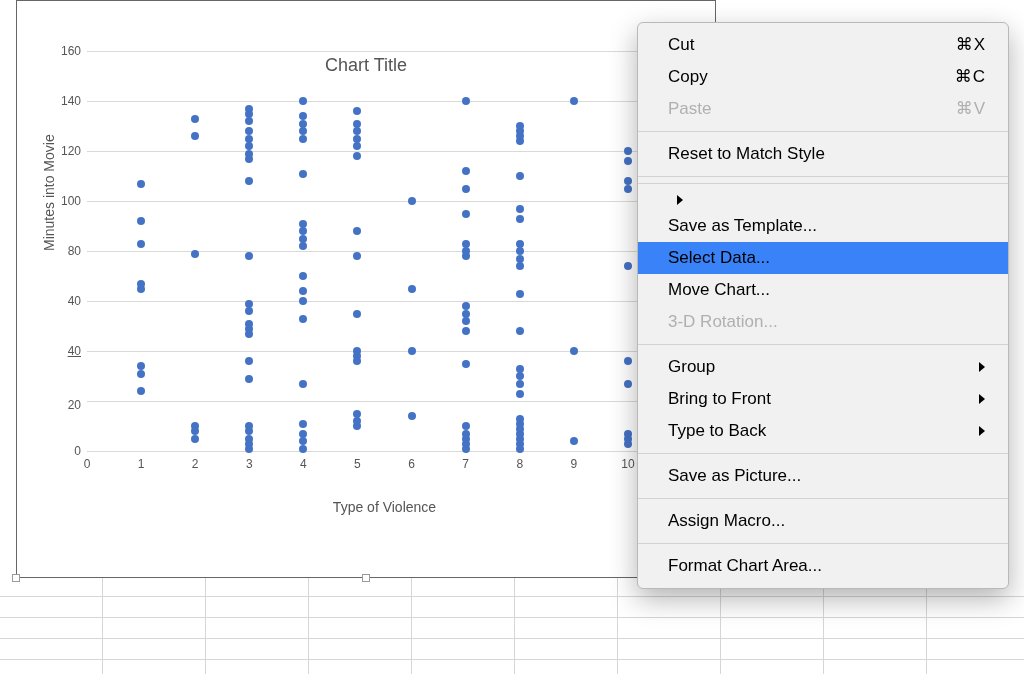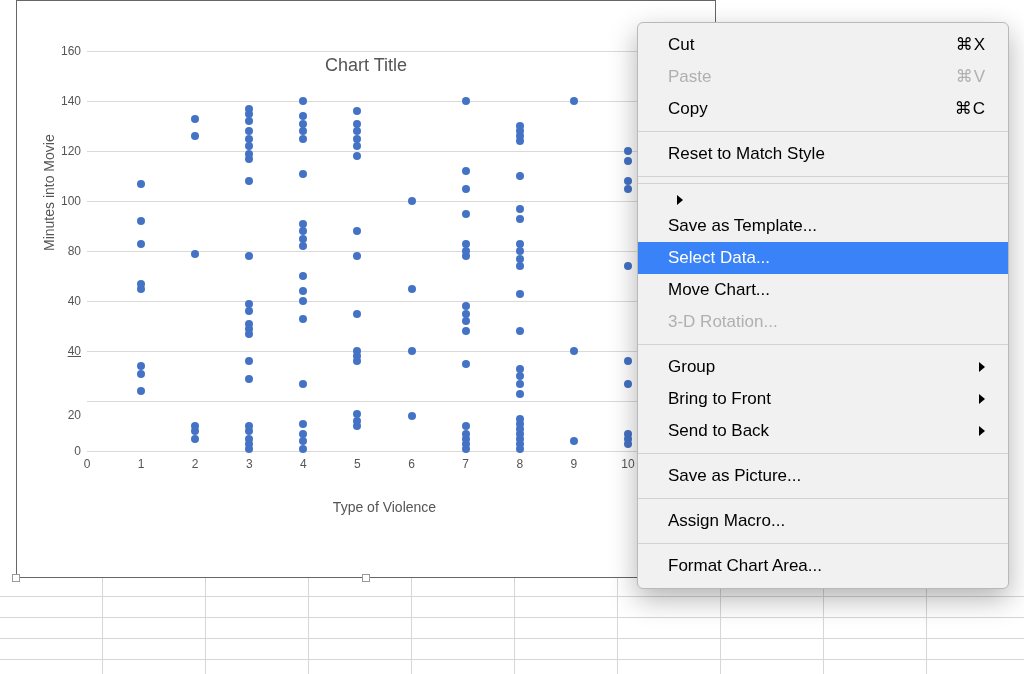--- a/index.html
+++ b/index.html
@@ -171,21 +171,21 @@
   .menu-item .shortcut {
     flex: 0 0 auto;
     font-size: 17px;
     letter-spacing: 1px;
   }
   .menu-item.disabled {
     color: #b0b0b0;
   }
   .menu-item.highlight {
     background: #3a82f7;
-    color: #ffffff;
+    color: #000000;
   }
   .menu-sep {
     margin: 6px 0;
     border-top: 1px solid #d2d2d2;
   }
   .submenu-arrow {
     flex: 0 0 auto;
     margin-left: 8px;
   }
   .submenu-arrow svg {
@@ -262,21 +262,21 @@
 </div>
 
 <div class="chart-box">
   <div class="chart-title">Chart Title</div>
 
   <div class="plot-area" id="plot-area">
 
   <div class="gridline" style="top: 400px;"></div>
       <div class="ytick" style="top: 400px;">0</div>
       <div class="gridline" style="top: 350px;"></div>
-      <div class="ytick" style="top: 364px;">20</div>
+      <div class="ytick" style="top: 354px;">20</div>
       <div class="gridline" style="top: 300px;"></div>
       <div class="ytick" style="top: 300px; text-decoration: underline;">40</div>
       <div class="gridline" style="top: 250px;"></div>
       <div class="ytick" style="top: 250px;">40</div>
       <div class="gridline" style="top: 200px;"></div>
       <div class="ytick" style="top: 200px; text-align: center;">80</div>
       <div class="gridline" style="top: 150px;"></div>
       <div class="ytick" style="top: 150px;">100</div>
       <div class="gridline" style="top: 100px;"></div>
       <div class="ytick" style="top: 100px;">120</div>
@@ -431,27 +431,27 @@
 
   <div class="sel-handle" style="left:50%; bottom:-5px; transform:translateX(-50%);"></div>
   <div class="sel-handle" style="left:-5px; bottom:-5px;"></div>
 </div>
 
 <div class="context-menu" id="context-menu">
     <div class="menu-item">
       <span class="label">Cut</span>
       <span class="shortcut">⌘X</span>
     </div>
+    <div class="menu-item">
+      <span class="label">Copy</span>
+      <span class="shortcut">⌘C</span>
+    </div>
     <div class="menu-item disabled">
       <span class="label">Paste</span>
       <span class="shortcut">⌘V</span>
-    </div>
-    <div class="menu-item">
-      <span class="label">Copy</span>
-      <span class="shortcut">⌘C</span>
     </div>
     <div class="menu-sep"></div>
     <div class="menu-item">
       <span class="label">Reset to Match Style</span>
     </div>
     <div class="menu-sep"></div>
     <div class="menu-sep"></div>
     <div class="menu-item">
       <span class="submenu-arrow">
         <svg width="8" height="12" viewBox="0 0 8 12">
@@ -482,21 +482,21 @@
     </div>
     <div class="menu-item">
       <span class="label">Bring to Front</span>
       <span class="submenu-arrow">
         <svg width="8" height="12" viewBox="0 0 8 12">
           <path d="M1 1 L7 6 L1 11 Z" fill="currentColor"></path>
         </svg>
       </span>
     </div>
     <div class="menu-item">
-      <span class="label">Send to Back</span>
+      <span class="label">Type to Back</span>
       <span class="submenu-arrow">
         <svg width="8" height="12" viewBox="0 0 8 12">
           <path d="M1 1 L7 6 L1 11 Z" fill="currentColor"></path>
         </svg>
       </span>
     </div>
     <div class="menu-sep"></div>
     <div class="menu-item">
       <span class="label">Save as Picture...</span>
     </div>

